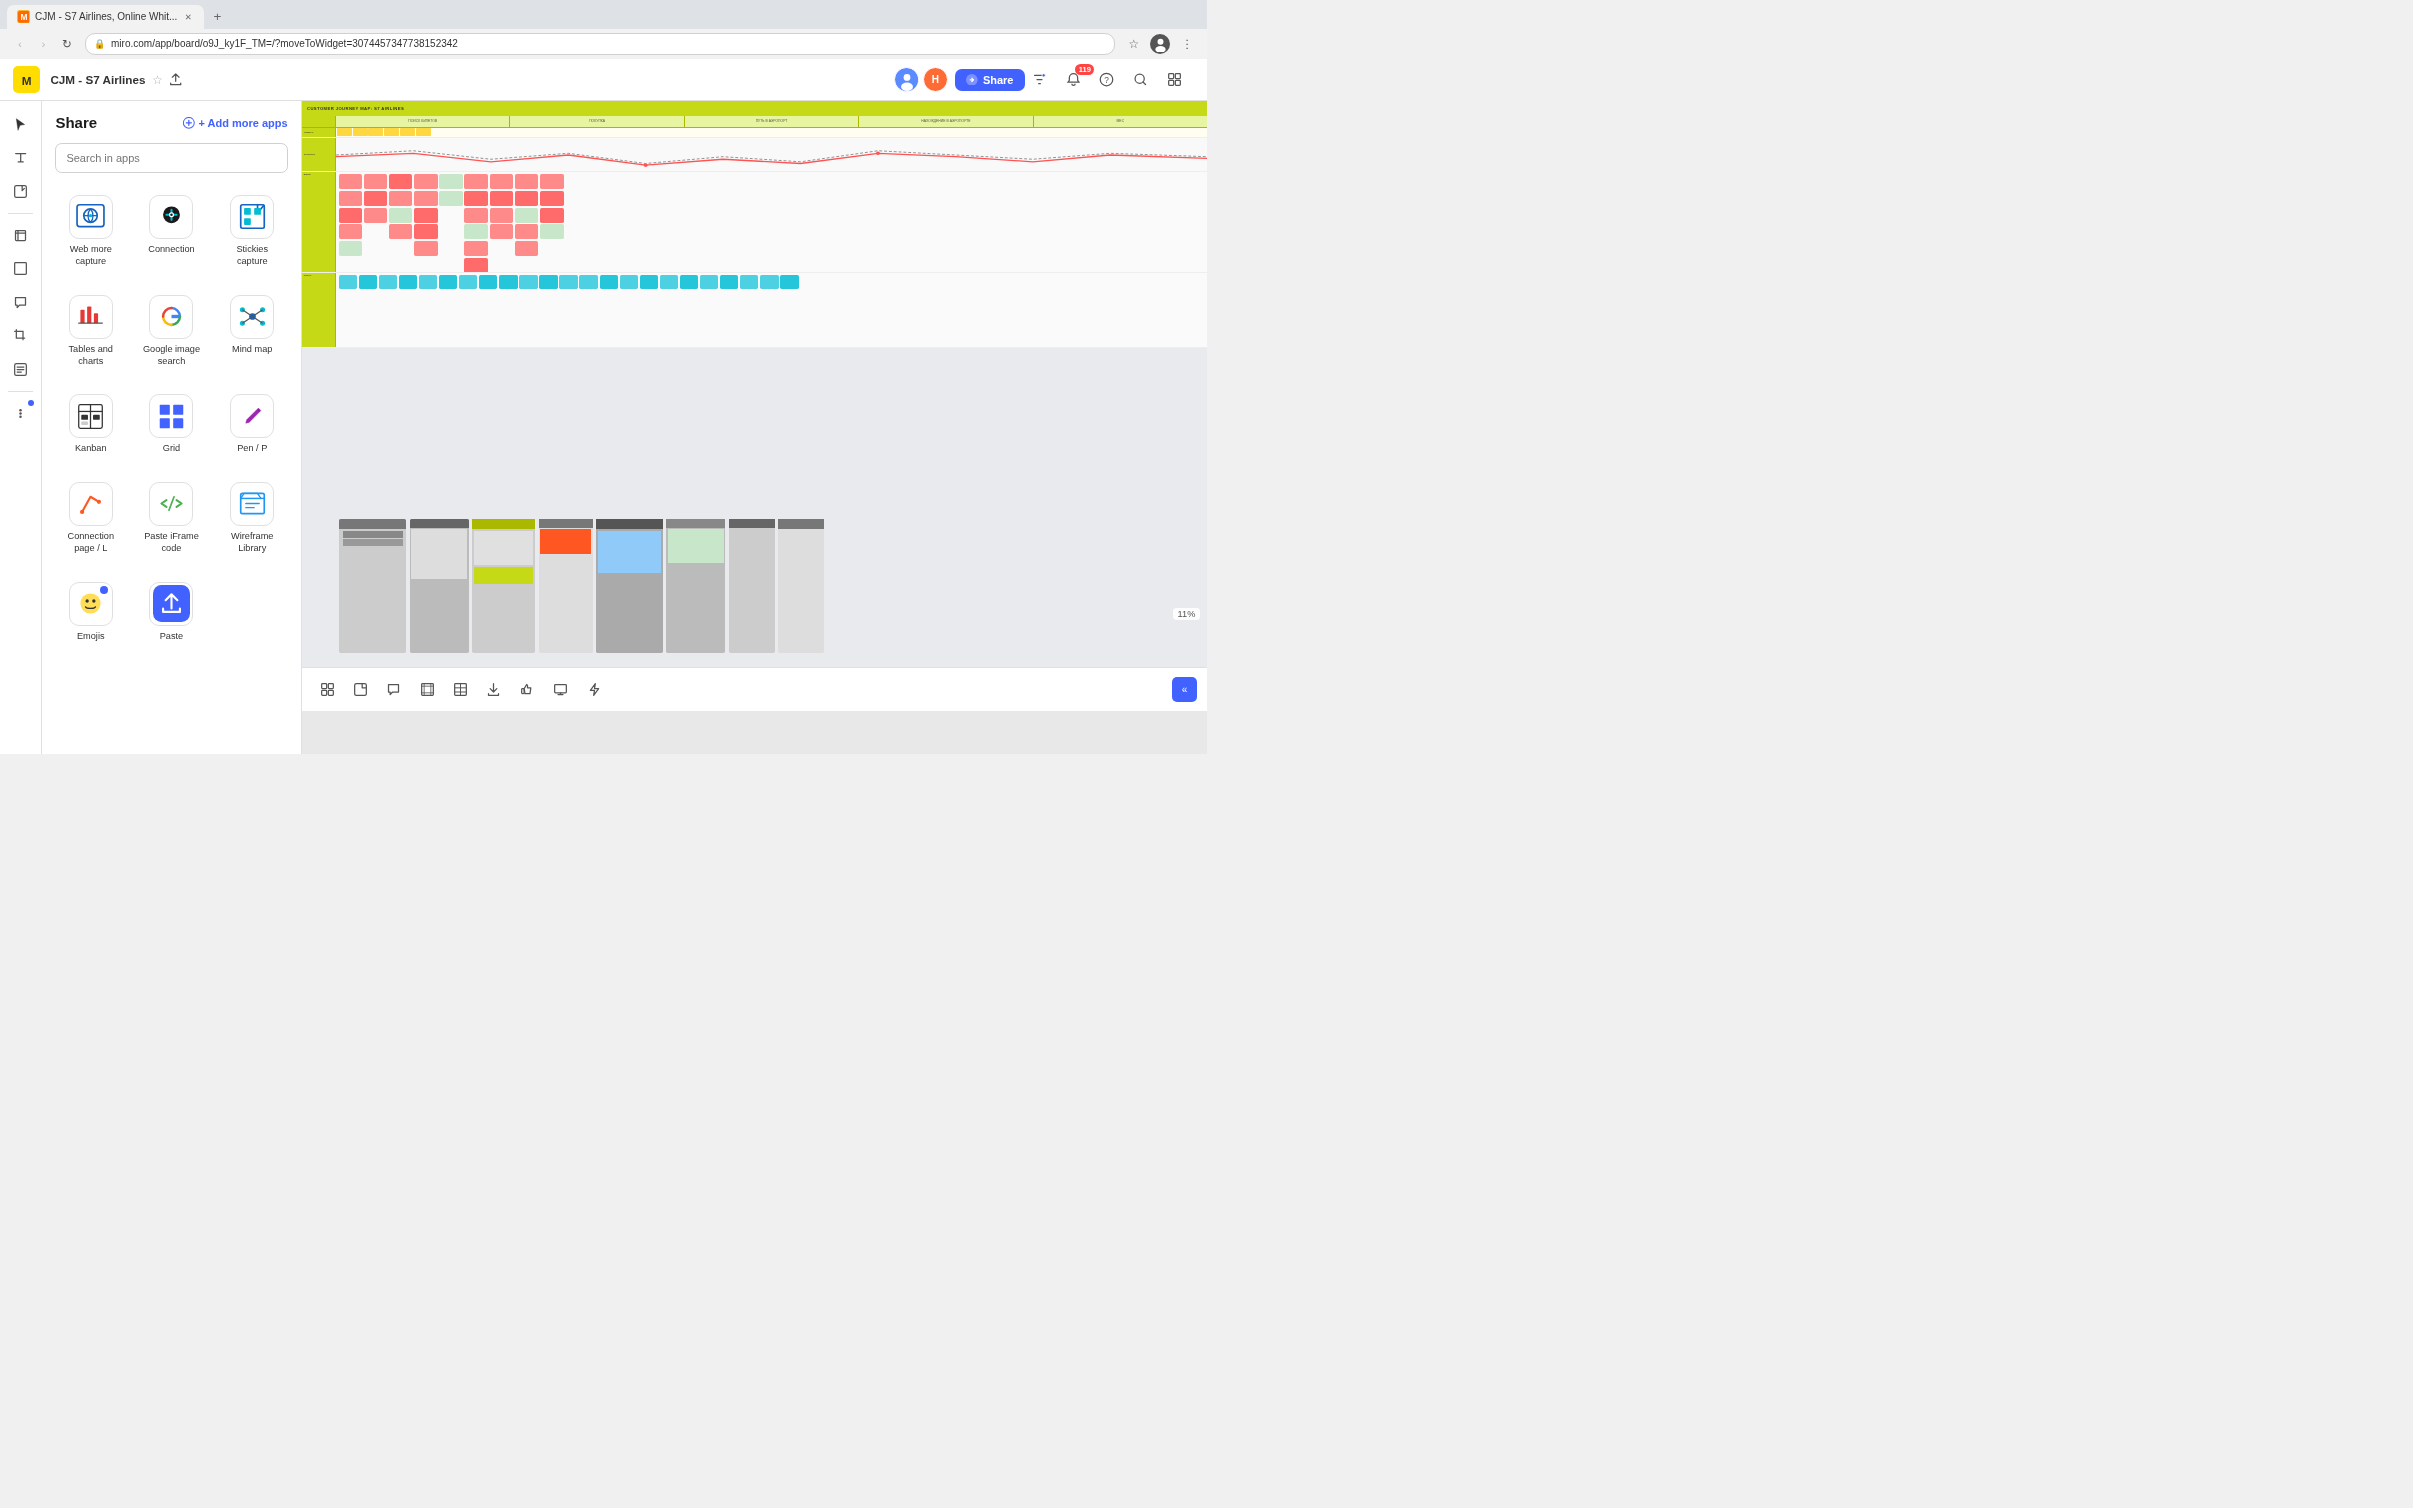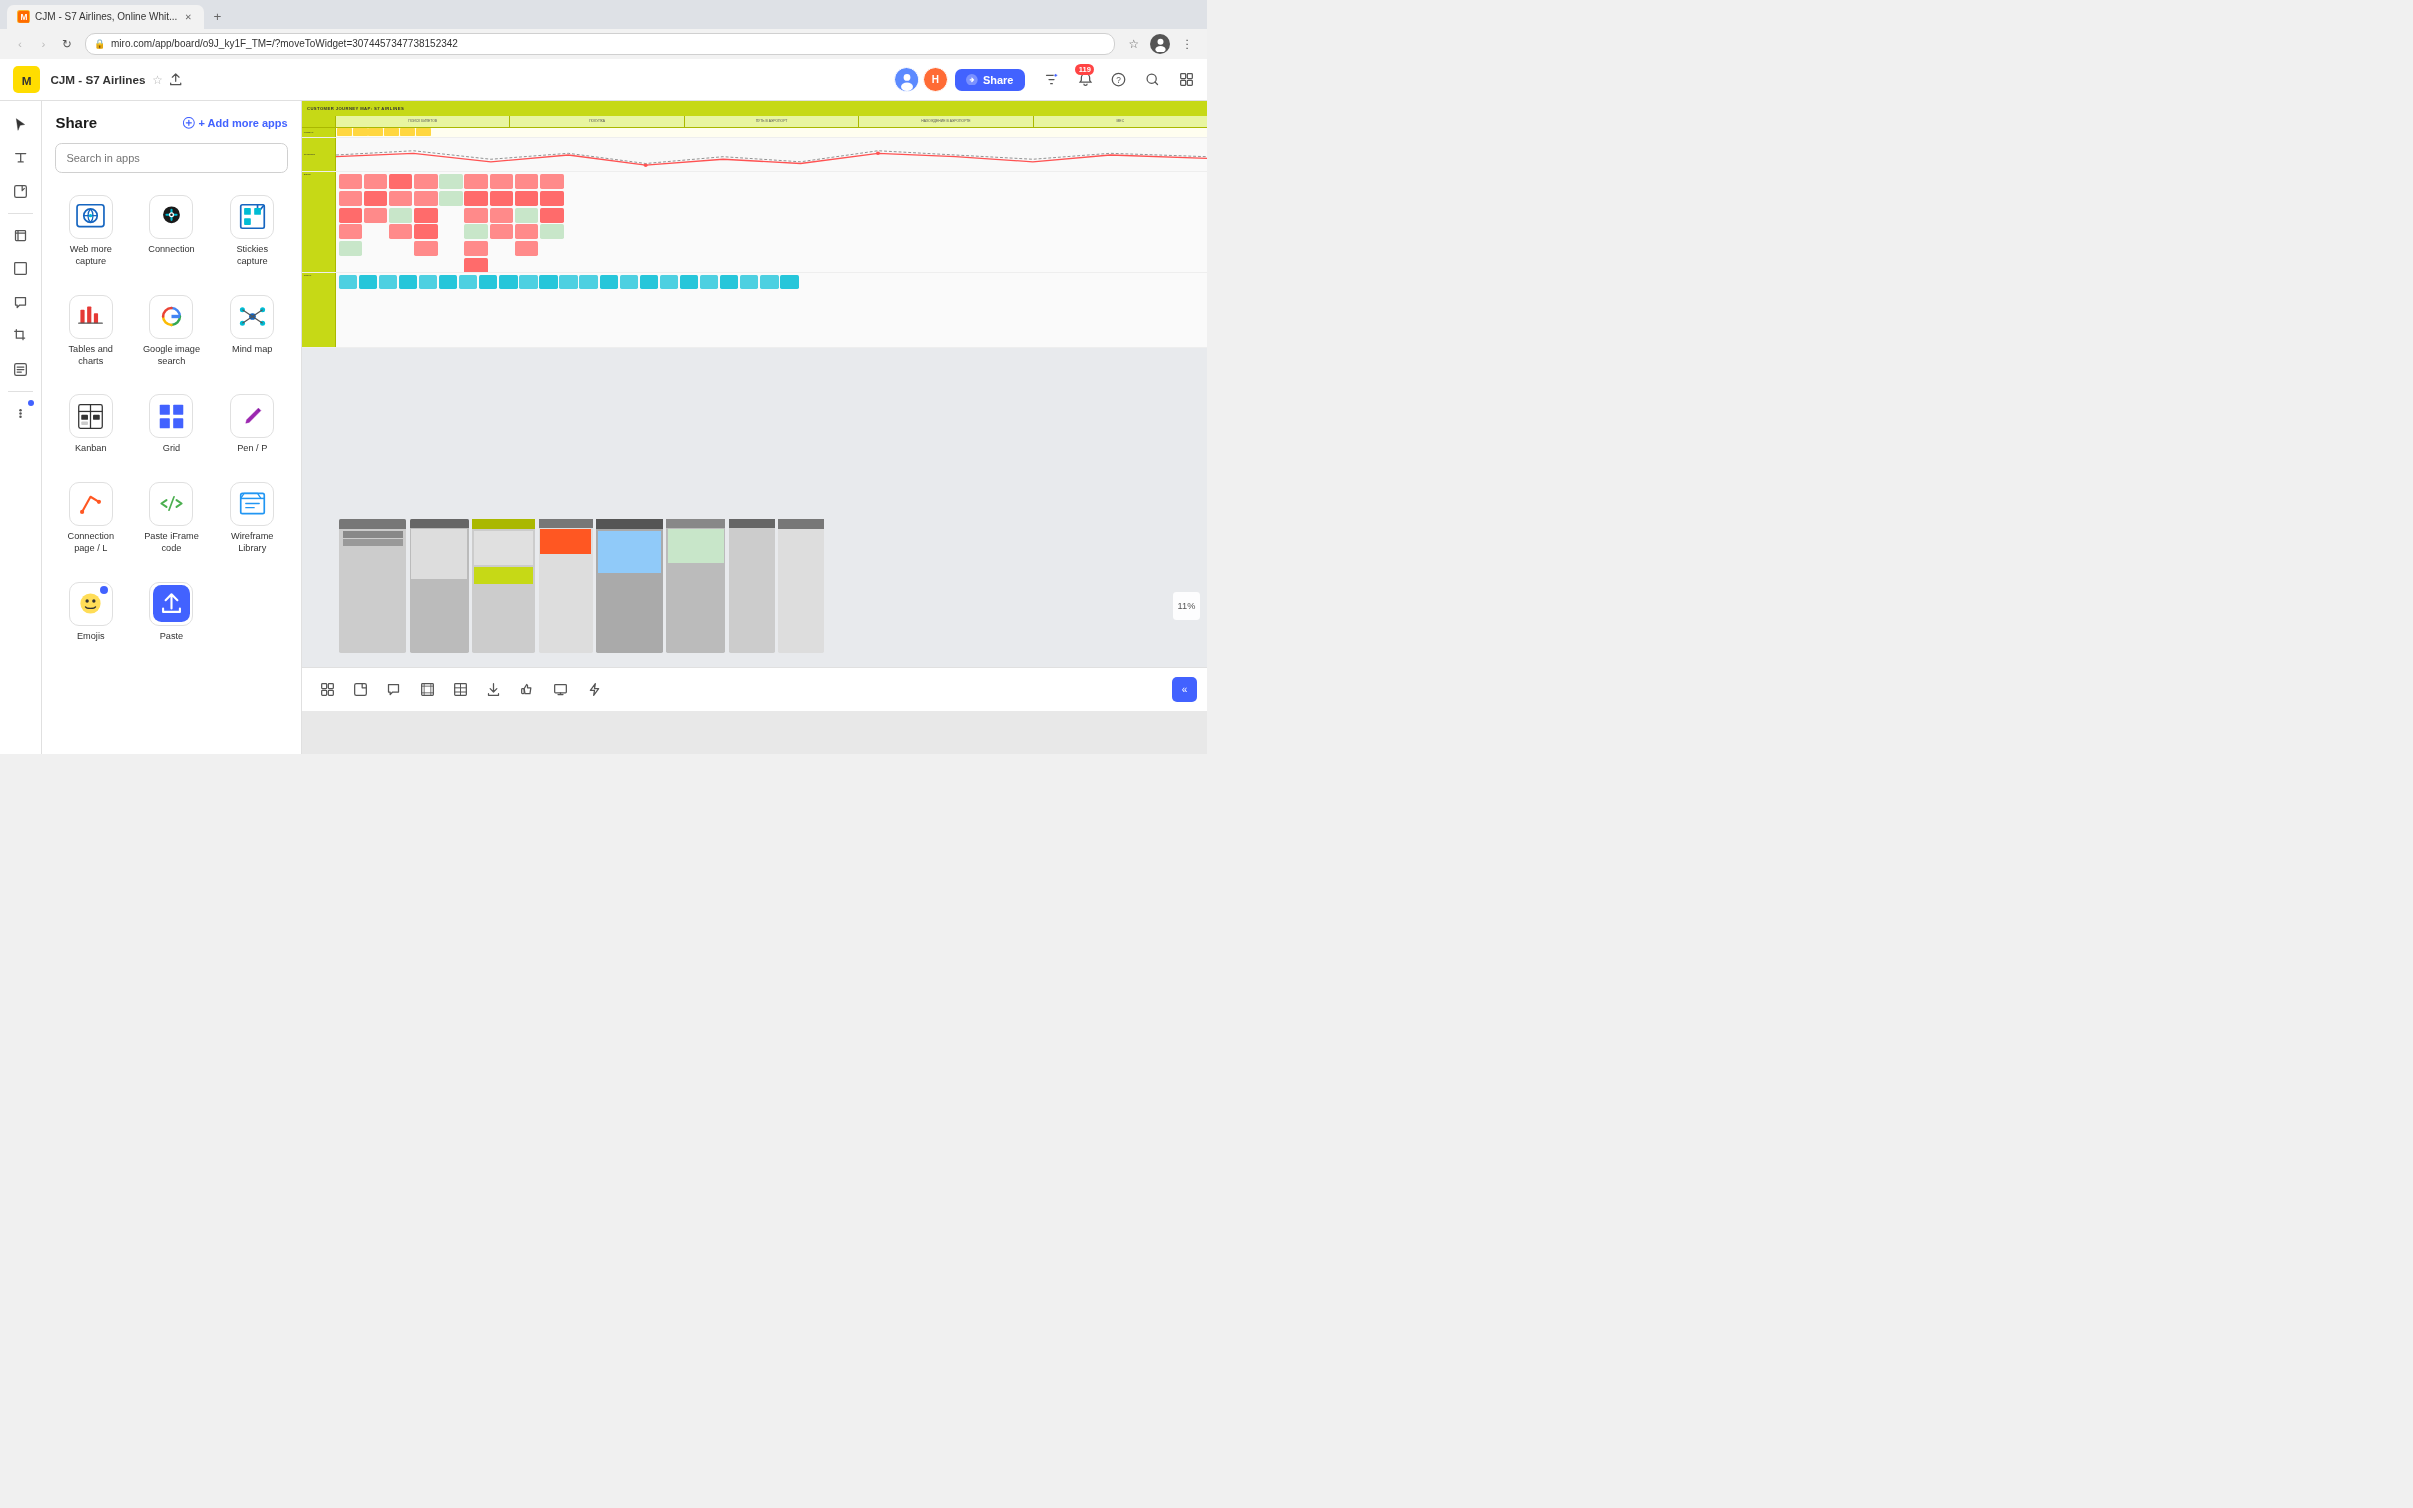--- a/index.html
+++ b/index.html
@@ -155,21 +155,21 @@
       border: none;
       border-radius: 6.7px;
       padding: 5px 11.7px;
       font-size: 11px;
       font-weight: 600;
       cursor: pointer;
       display: flex; align-items: center; gap: 5px;
     }
     .toolbar-icon-btn {
       width: 27px; height: 27px;
-      display: flex; align-items: center; justify-content: flex-end;
+      display: flex; align-items: center; justify-content: flex-start;
       border-radius: 5px;
       font-size: 13.4px; color: #555; cursor: pointer;
     }
     .notification-btn {
       position: relative;
     }
     .notification-badge {
       position: absolute;
       top: -1.7px; right: -1.7px;
       background: #ff4444;
@@ -923,21 +923,21 @@
               <div style="background:#c8e6c9;height:34px;margin:1.7px;"></div>
             </div>
             <div style="background:#ccc;height:134px;width:46px;border-radius:1.7px;flex-shrink:0;">
               <div style="height:8.4px;background:#666;"></div>
             </div>
             <div style="background:#ddd;height:134px;width:46px;border-radius:1.7px;flex-shrink:0;">
               <div style="height:10px;background:#777;"></div>
             </div>
           </div>
 
-          <div style="position:absolute;bottom:47px;right:6.7px;font-size:9.2px;color:#555;background:rgba(255,255,255,0.9);padding:9px 5px;border-radius:3.4px;">11%</div>
+          <div style="position:absolute;bottom:47px;right:6.7px;font-size:9.2px;color:#555;background:rgba(255,255,255,0.9);padding:1px 5px;border-radius:3.4px;">11%</div>
         </div>
 
         <div class="bottom-toolbar">
           <div class="bottom-tool-btn">
             <svg width="15" height="15" viewBox="0 0 18 18" fill="none">
               <rect x="2" y="2" width="6" height="6" rx="1" stroke="#555" stroke-width="1.5"></rect>
               <rect x="10" y="2" width="6" height="6" rx="1" stroke="#555" stroke-width="1.5"></rect>
               <rect x="2" y="10" width="6" height="6" rx="1" stroke="#555" stroke-width="1.5"></rect>
               <rect x="10" y="10" width="6" height="6" rx="1" stroke="#555" stroke-width="1.5"></rect>
             </svg>

